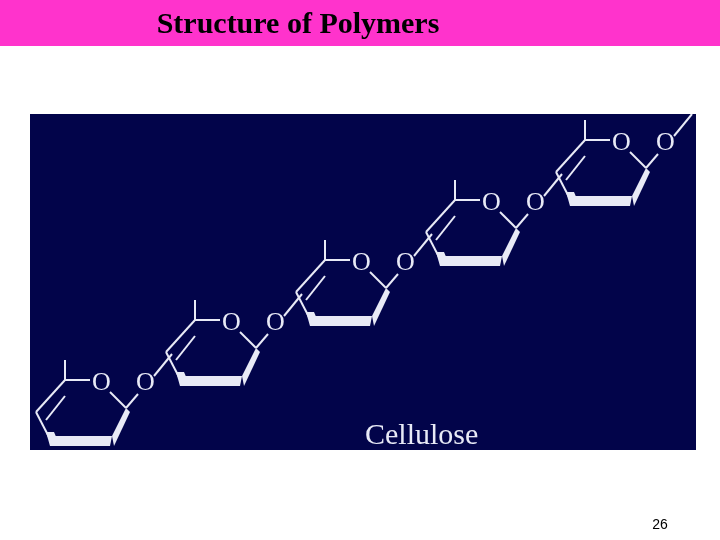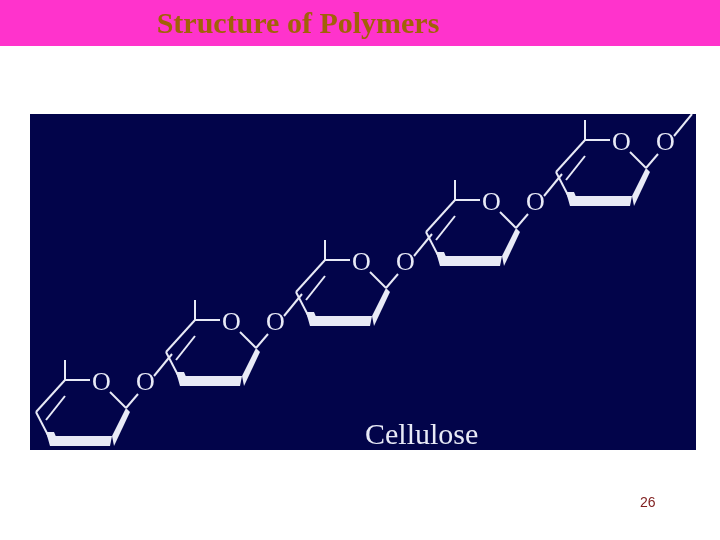--- a/index.html
+++ b/index.html
@@ -1,21 +1,21 @@
 <!DOCTYPE html>
 <html><head>
 <meta charset="utf-8">
 <style>
   html, body { margin: 0; padding: 0; }
   body { width: 720px; height: 540px; background: #ffffff; position: relative; overflow: hidden; font-family: "Liberation Serif", serif; }
   .header { position: absolute; left: 0; top: 0; width: 720px; height: 46px; background: #ff33cc; }
-  .title { position: absolute; left: 0; top: 4px; width: 596px; text-align: center; font-family: "Liberation Serif", serif; font-weight: bold; font-size: 30px; color: #a16207; line-height: 38px; }
+  .title { position: absolute; left: 0; top: 4px; width: 596px; text-align: center; font-family: "Liberation Serif", serif; font-weight: bold; font-size: 30px; color: #000000; line-height: 38px; }
   .panel { position: absolute; left: 30px; top: 114px; width: 666px; height: 336px; background: #02044a; }
   .panel svg { position: absolute; left: 0; top: 0; }
-  .page-num { position: absolute; left: 640px; top: 494px; width: 40px; text-align: left; font-family: "Liberation Sans", sans-serif; font-size: 14px; color: #7f1d1d; }
+  .page-num { position: absolute; left: 640px; top: 516px; width: 40px; text-align: center; font-family: "Liberation Sans", sans-serif; font-size: 14px; color: #000000; }
 </style>
 </head>
 <body>
 
 <div class="header"></div>
 <div class="title">Structure of Polymers</div>
 
 <div class="panel">
   <svg id="chain" width="666" height="336" viewBox="0 0 666 336">
       <g transform="translate(0,0)">

